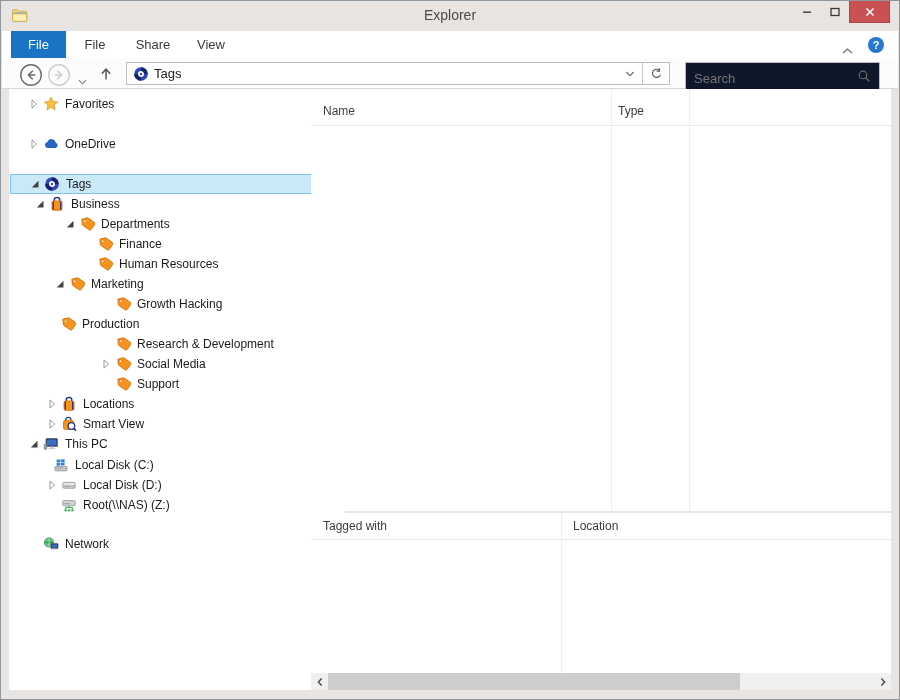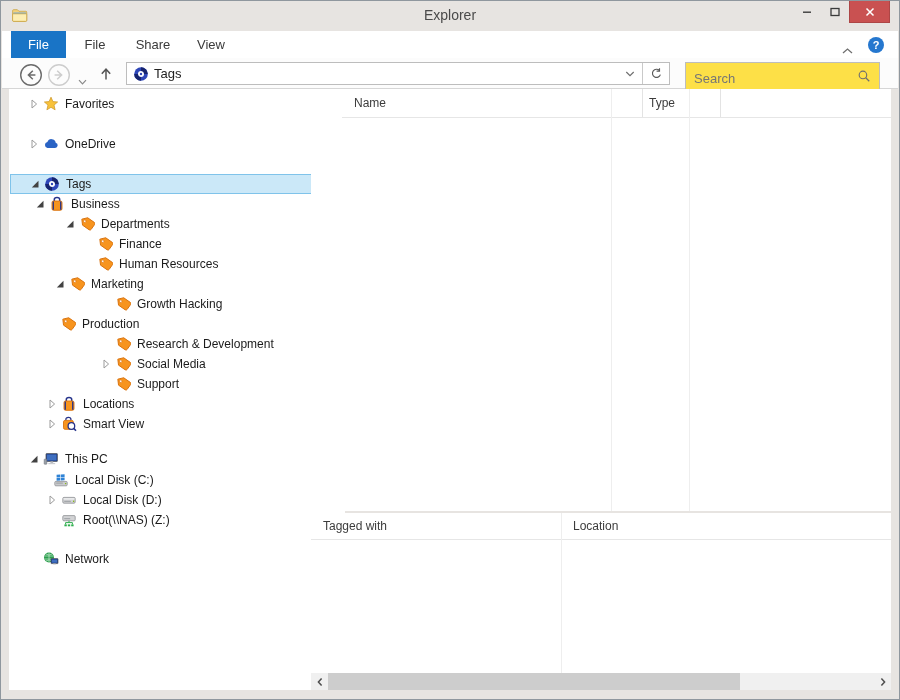--- a/index.html
+++ b/index.html
@@ -30,37 +30,37 @@
   .nav-drop{left:76px;top:13px;width:9px;height:6px;}
   .nav-up{left:96px;top:8px;width:16px;height:16px;}
   .addressbar{position:absolute;left:124px;top:4px;width:544px;height:23px;background:#fff;border:1px solid #bdbdbd;
               box-sizing:border-box;display:flex;align-items:center;}
   .addr-ico{width:16px;height:16px;margin:0 5px 0 6px;flex:0 0 16px;}
   .addr-text{flex:1;font-size:13px;color:#222;}
   .addr-chev{width:24px;height:100%;display:flex;align-items:center;justify-content:center;}
   .addr-chev svg{width:10px;height:6px;}
   .refresh{width:27px;height:100%;border-left:1px solid #c9c9c9;display:flex;align-items:center;justify-content:center;box-sizing:border-box;}
   .refresh svg{width:13px;height:13px;}
-  .searchbox{position:absolute;left:683px;top:4px;width:195px;height:32px;background:#fde047;border:1px solid #bdbdbd;
+  .searchbox{position:absolute;left:683px;top:4px;width:195px;height:32px;background:#0f172a;border:1px solid #bdbdbd;
              box-sizing:border-box;display:flex;align-items:center;}
   .search-ph{flex:1;padding-left:8px;font-size:13px;color:#767676;}
   .searchbox svg{width:14px;height:14px;margin-right:8px;}
   
   .tree-panel{position:absolute;left:8px;top:88px;width:336px;bottom:9px;background:#fff;overflow:hidden;}
   .tree{padding-top:5px;}
   .tree-row{height:20px;display:flex;align-items:center;margin:0 1px;font-size:12px;color:#1b1b1b;box-sizing:border-box;}
   .tree-row.selected{background:#cbe8f8;border:1px solid #7fc3ea;}
   .twisty{flex:0 0 12px;width:12px;height:12px;margin-right:3px;}
   .twisty svg{width:12px;height:12px;}
   .tree-ico{flex:0 0 16px;width:16px;height:16px;margin-right:6px;}
   .tree-ico svg{width:16px;height:16px;}
   .tree-label{white-space:nowrap;}
   
   .main-top{position:absolute;left:310px;top:88px;width:580px;height:422px;background:#fff;}
-  .list-header{position:absolute;left:0;right:0;top:0;height:28px;border-bottom:1px solid #e6e6e6;margin-left:31px;}
+  .list-header{position:absolute;left:0;right:0;top:8px;height:28px;border-bottom:1px solid #e6e6e6;}
   .col-label{position:absolute;top:0;height:28px;line-height:28px;font-size:12px;color:#3c3c3c;}
   .vline{position:absolute;top:0;bottom:0;width:1px;background:#eeeeee;}
   .vline.hdr{background:#e3e3e3;height:28px;bottom:auto;}
   
   .main-bottom{position:absolute;left:310px;top:512px;width:580px;bottom:9px;background:#fff;}
   .bot-header{position:absolute;left:0;right:0;top:0;height:26px;border-bottom:1px solid #e6e6e6;}
   .bot-label{position:absolute;top:0;height:26px;line-height:26px;font-size:12px;color:#3c3c3c;}
   .bot-vline{position:absolute;left:250px;top:0;bottom:17px;width:1px;background:#eeeeee;}
   .hscroll{position:absolute;left:0;right:0;bottom:0;height:17px;background:#f0f0f0;}
   .hs-arrow{position:absolute;top:0;width:17px;height:17px;display:flex;align-items:center;justify-content:center;}
@@ -317,21 +317,21 @@
               <path d="M4 2L8.6 6L4 10Z" fill="#fff" stroke="#9b9b9b" stroke-width="1"></path>
             </svg></span>
           <span class="tree-ico"><svg viewBox="0 0 16 16">
               <path d="M4.9 4.6V3.3Q4.9 1.4 7.4 1.4Q9.9 1.4 9.9 3.3V4.6" fill="none" stroke="#27348b" stroke-width="1.3"></path>
               <rect x="2.5" y="4.4" width="9.8" height="8.9" rx="1.5" fill="#f7941e" stroke="#d9730f" stroke-width="0.9"></rect>
               <circle cx="10.4" cy="10" r="3.3" fill="#fff" stroke="#27348b" stroke-width="1.3"></circle>
               <path d="M12.7 12.4L15 14.7" stroke="#27348b" stroke-width="1.6"></path>
             </svg></span>
           <span class="tree-label">Smart View</span>
         </div>
-        <div class="tree-row" style="margin-top: 15px; padding-left: 18px;">
+        <div class="tree-row" style="padding-left: 18px;">
           <span class="twisty"><svg viewBox="0 0 12 12">
               <path d="M9.5 2.8V9.5H2.8Z" fill="#424242"></path>
             </svg></span>
           <span class="tree-ico"><svg viewBox="0 0 16 16">
               <rect x="3" y="2.6" width="11.4" height="7.8" rx="0.5" fill="#1d3f8f" stroke="#56585c" stroke-width="0.8"></rect>
               <rect x="4" y="3.6" width="9.4" height="5.8" fill="#3f6fc0"></rect>
               <rect x="7.4" y="10.4" width="2.8" height="1.6" fill="#b9bcc0"></rect>
               <rect x="5.4" y="12" width="6.8" height="1.2" fill="#caccd0"></rect>
               <rect x="1.2" y="8.2" width="2.6" height="5" rx="0.4" fill="#9aa0a8" stroke="#6e747c" stroke-width="0.6"></rect>
             </svg></span>

